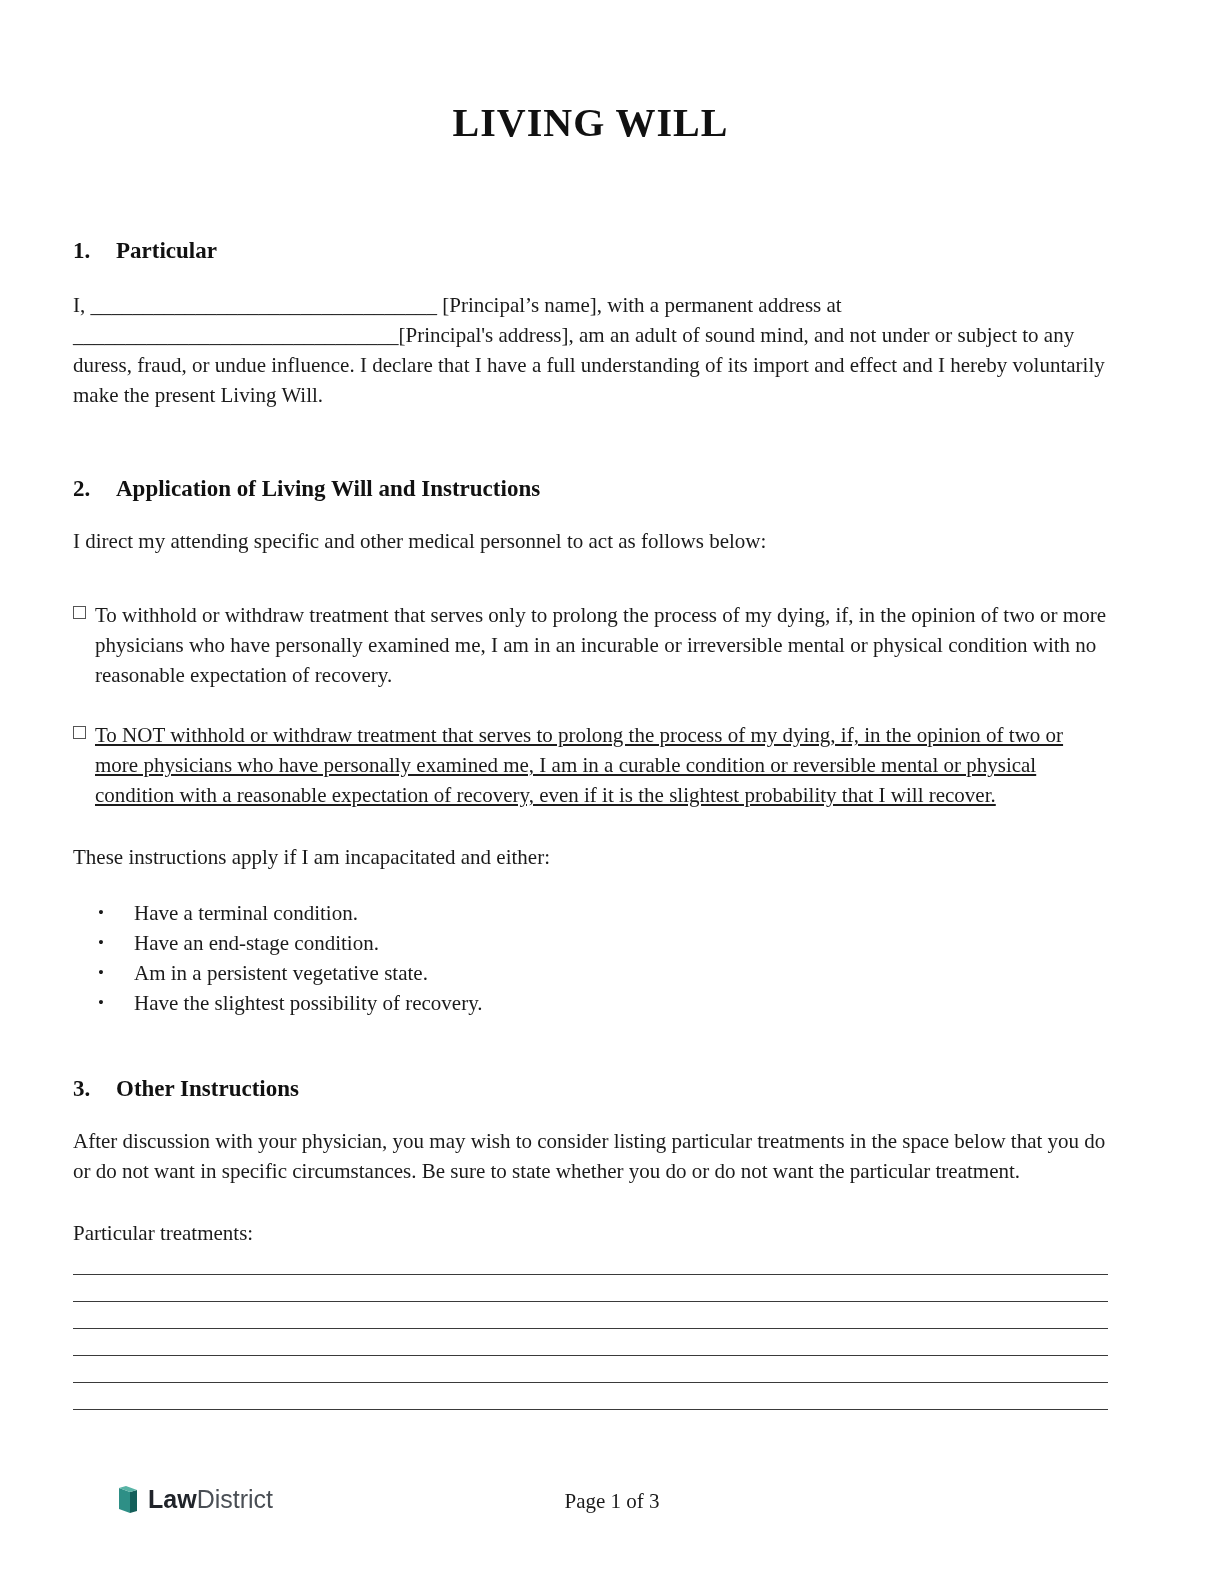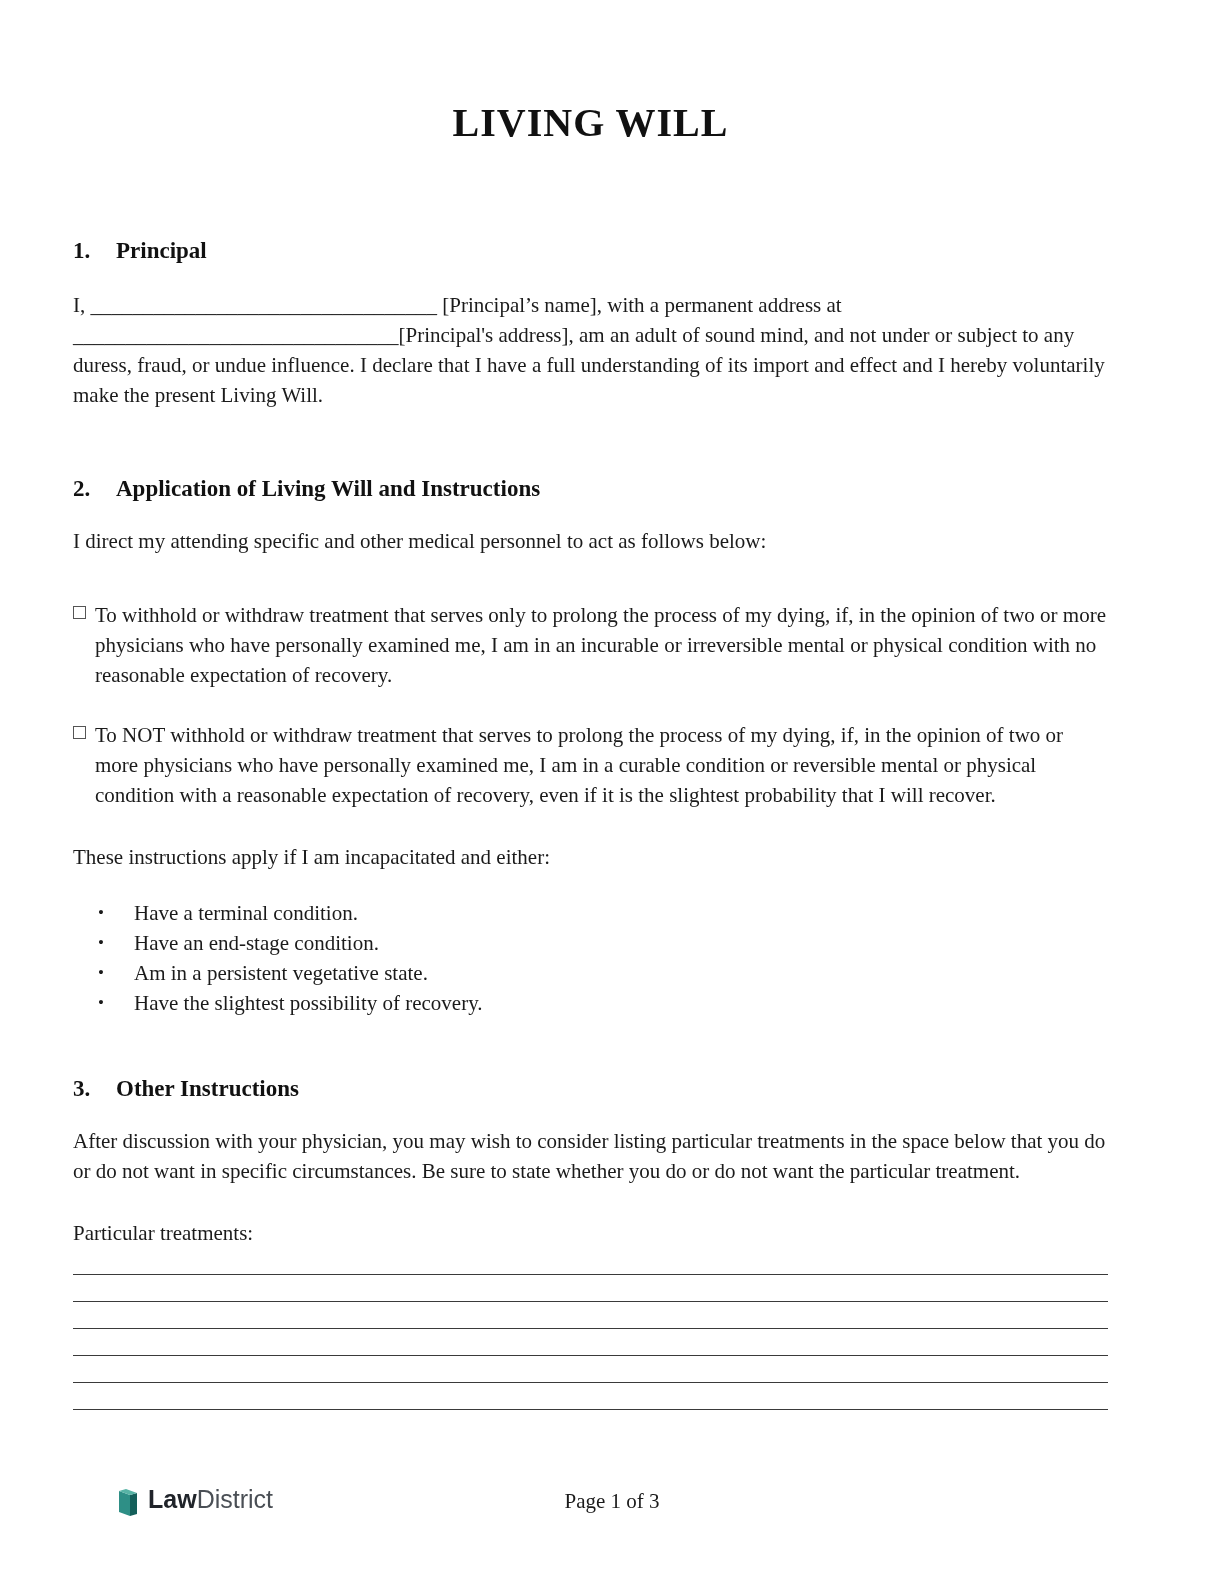--- a/index.html
+++ b/index.html
@@ -32,21 +32,21 @@
     color: #111111;
   }
   .sec-num { display: inline-block; width: 43px; flex: none; }
   .heading-1 { margin-top: 90px; }
   .heading-2 { margin-top: 64px; }
   .heading-3 { margin-top: 56px; }
   .body-text { margin-top: 24px; }
   .intro-text { margin-top: 22px; }
   .cb-row { display: flex; align-items: flex-start; }
   .cb-row-1 { margin-top: 44px; }
-  .cb-row-2 { margin-top: 30px; }
+  .cb-row-2 { margin-top: 30px; text-decoration: underline; }
   .checkbox {
     width: 13px;
     height: 13px;
     border: 1.5px solid #555555;
     background: #ffffff;
     flex: none;
     margin-top: 6px;
     margin-right: 9px;
     cursor: pointer;
   }
@@ -73,38 +73,38 @@
     text-align: center;
     font-size: 21px;
     color: #1b1b1b;
     padding-top: 4px;
   }
   .brand {
     position: absolute;
     left: 115px;
     top: 0;
     display: flex;
-    align-items: flex-end;
+    align-items: center;
     font-family: "Liberation Sans", sans-serif;
     font-size: 25px;
   }
   .brand-icon { display: inline-flex; margin-right: 7px; }
   .brand-law { font-weight: 700; color: #20242a; }
   .brand-district { font-weight: 400; color: #4a4f55; }
 </style>
 </head>
 <body>
 
 <div class="page">
 
   <h1 class="doc-title">LIVING WILL</h1>
 
   <h2 class="section-heading heading-1">
     <span class="sec-num">1.</span>
-    <span class="sec-title">Principal</span>
+    <span class="sec-title">Particular</span>
   </h2>
   <p class="body-text">I, _________________________________ [Principal’s name], with a permanent address at _______________________________[Principal's address], am an adult of sound mind, and not under or subject to any duress, fraud, or undue influence. I declare that I have a full understanding of its import and effect and I hereby voluntarily make the present Living Will.</p>
 
   <h2 class="section-heading heading-2">
     <span class="sec-num">2.</span>
     <span class="sec-title">Application of Living Will and Instructions</span>
   </h2>
   <p class="intro-text">I direct my attending specific and other medical personnel to act as follows below:</p>
 
   <div class="cb-row cb-row-1">

